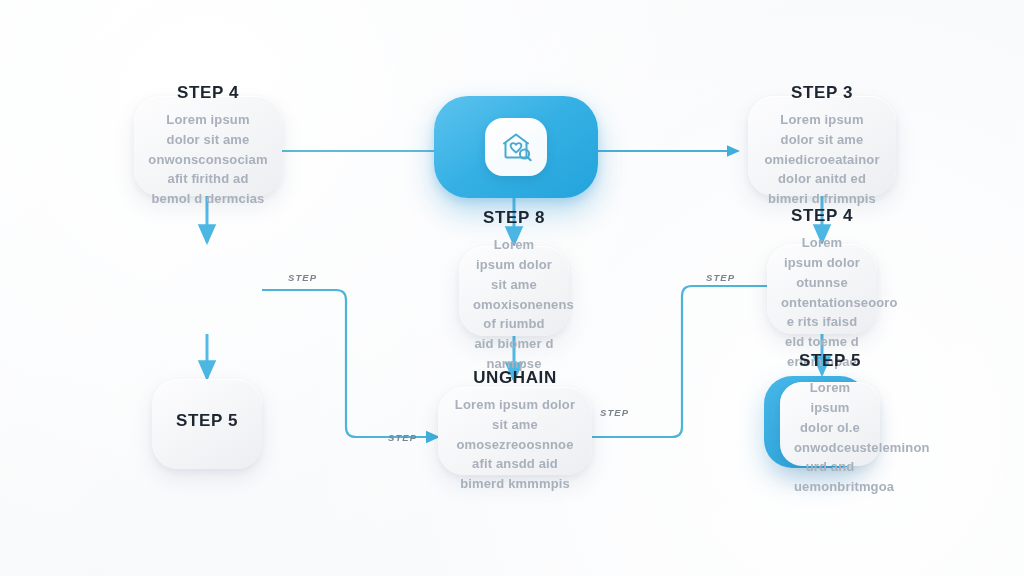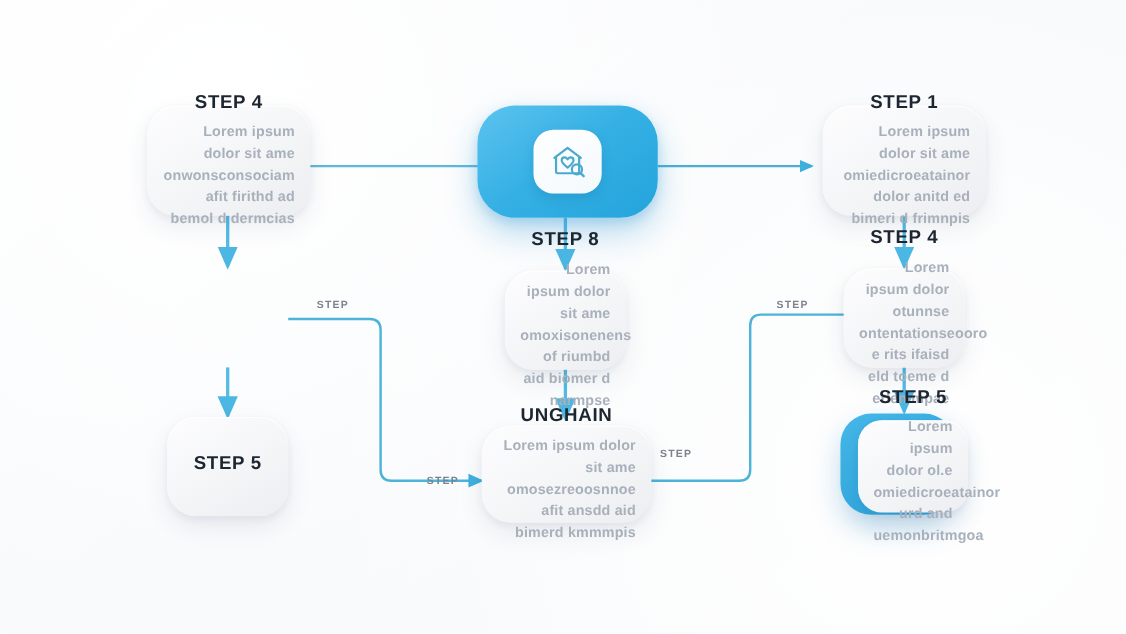--- a/index.html
+++ b/index.html
@@ -35,21 +35,21 @@
     border-radius: 26px;
     background: linear-gradient(150deg, #fdfdfe 0%, #f4f5f7 55%, #eceef1 100%);
     box-shadow:
       0 10px 22px rgba(40,60,90,0.085),
       0 3px 7px rgba(40,60,90,0.055),
       0 1px 0 rgba(255,255,255,0.9) inset;
     display: flex;
     flex-direction: column;
     align-items: center;
     justify-content: center;
-    text-align: right;
+    text-align: center;
     box-sizing: border-box;
     padding: 10px 14px;
   }
   .card-title {
     font-size: 17px;
     font-weight: bold;
     color: #1c2530;
     letter-spacing: 0.6px;
     margin-bottom: 7px;
     white-space: nowrap;
@@ -92,20 +92,21 @@
     align-items: center;
     justify-content: center;
   }
   .wire-label {
     position: absolute;
     font-size: 9.5px;
     font-weight: bold;
     letter-spacing: 1.1px;
     color: #7b838f;
     white-space: nowrap;
+    font-style: italic;
   }
 </style>
 </head>
 <body>
 
 <div id="canvas">
 
   <svg class="wires" viewBox="0 0 1024 576">
     <defs>
       <marker id="arrowR" viewBox="0 0 10 10" refX="8.5" refY="5" markerWidth="6.5" markerHeight="6.5" orient="auto-start-reverse">
@@ -155,21 +156,21 @@
       </svg>
     </div>
   </div>
 
   <div class="card" style="left:134px; top:96px; width:148px; height:100px;">
     <div class="card-title">STEP 4</div>
     <div class="card-body">Lorem ipsum dolor sit ame onwonsconsociam afit firithd ad bemol d dermcias</div>
   </div>
 
   <div class="card" style="left:748px; top:96px; width:148px; height:100px;">
-    <div class="card-title">STEP 1</div>
+    <div class="card-title">STEP 3</div>
     <div class="card-body">Lorem ipsum dolor sit ame omiedicroeatainor dolor anitd ed bimeri d frimnpis</div>
   </div>
 
 
   <div class="card" style="left:459px; top:246px; width:110px; height:90px;">
     <div class="card-title">STEP 8</div>
     <div class="card-body">Lorem ipsum dolor sit ame omoxisonenens of riumbd aid biomer d narmpse</div>
   </div>
 
   <div class="card" style="left:767px; top:244px; width:110px; height:90px;">
@@ -182,16 +183,16 @@
   </div>
 
   <div class="card" style="left:438px; top:387px; width:154px; height:88px;">
     <div class="card-title">UNGHAIN</div>
     <div class="card-body">Lorem ipsum dolor sit ame omosezreoosnnoe afit ansdd aid bimerd kmmmpis</div>
   </div>
 
   <div class="halo" style="left:764px; top:376px; width:104px; height:92px;"></div>
   <div class="card" style="left:780px; top:382px; width:100px; height:84px; border-radius:22px;">
     <div class="card-title">STEP 5</div>
-    <div class="card-body">Lorem ipsum dolor ol.e omiedicroeatainor urd and uemonbritmgoa</div>
+    <div class="card-body">Lorem ipsum dolor ol.e onwodceusteleminon urd and uemonbritmgoa</div>
   </div>
 
 </div>
 
 </body></html>

